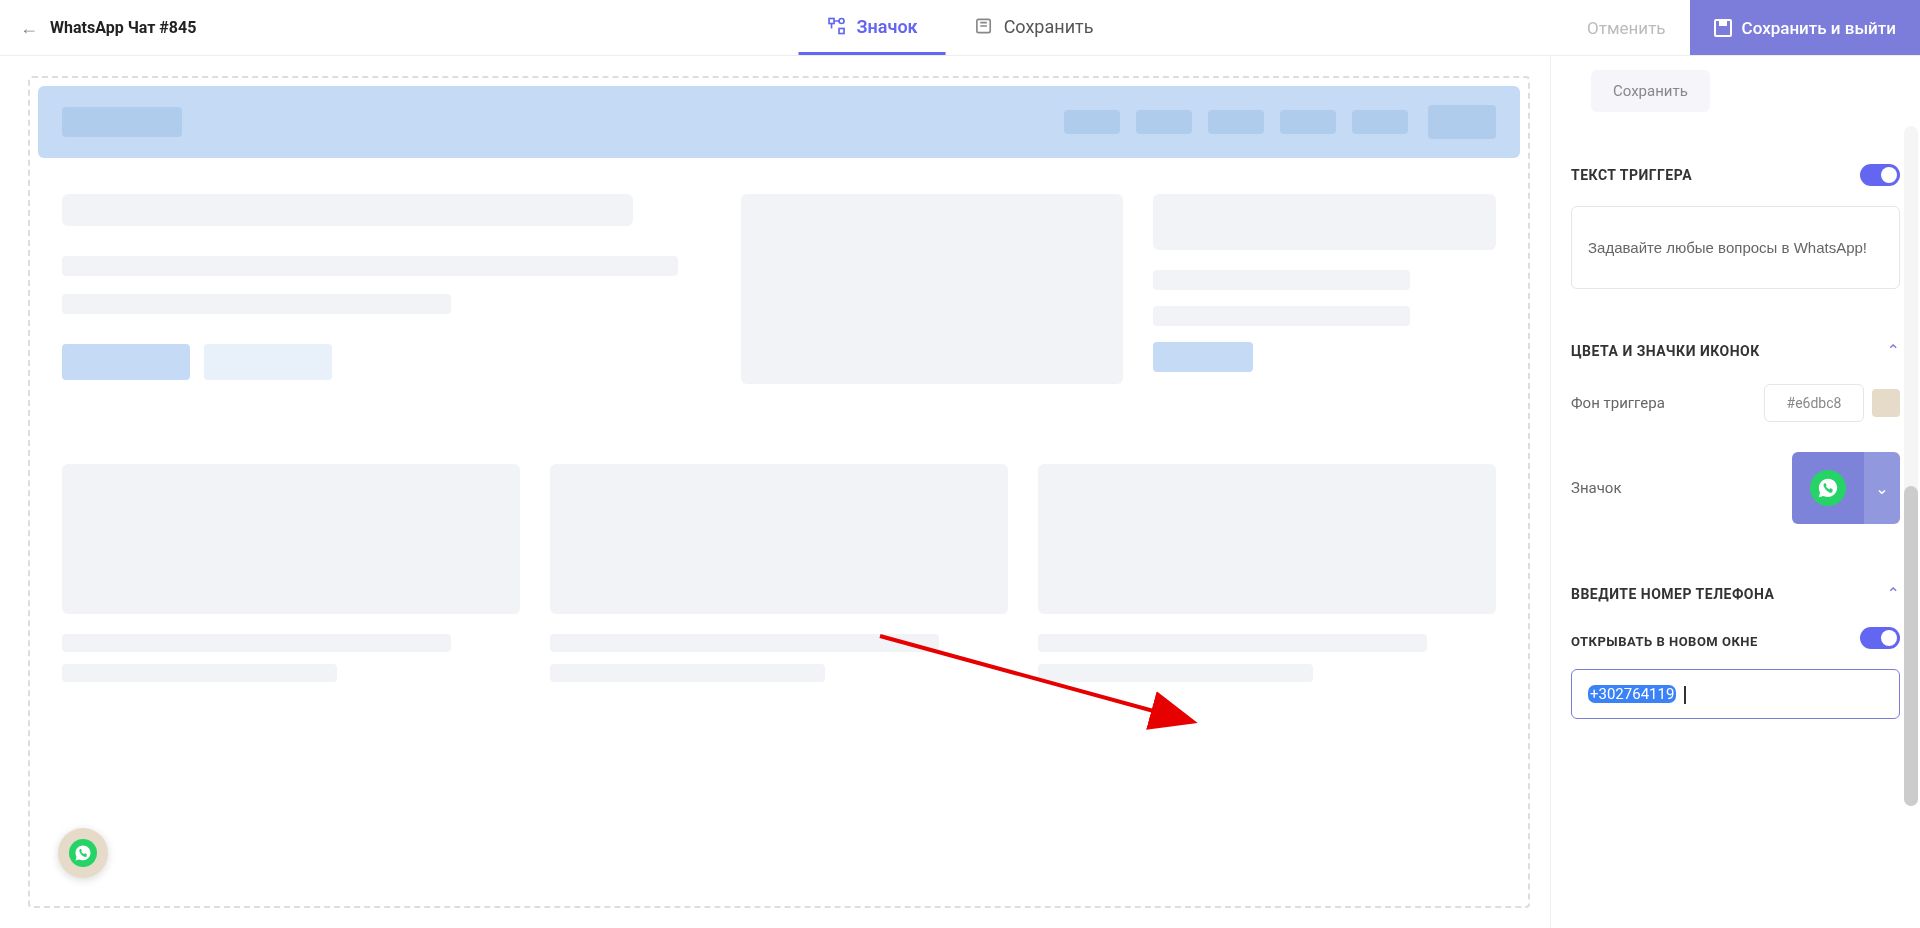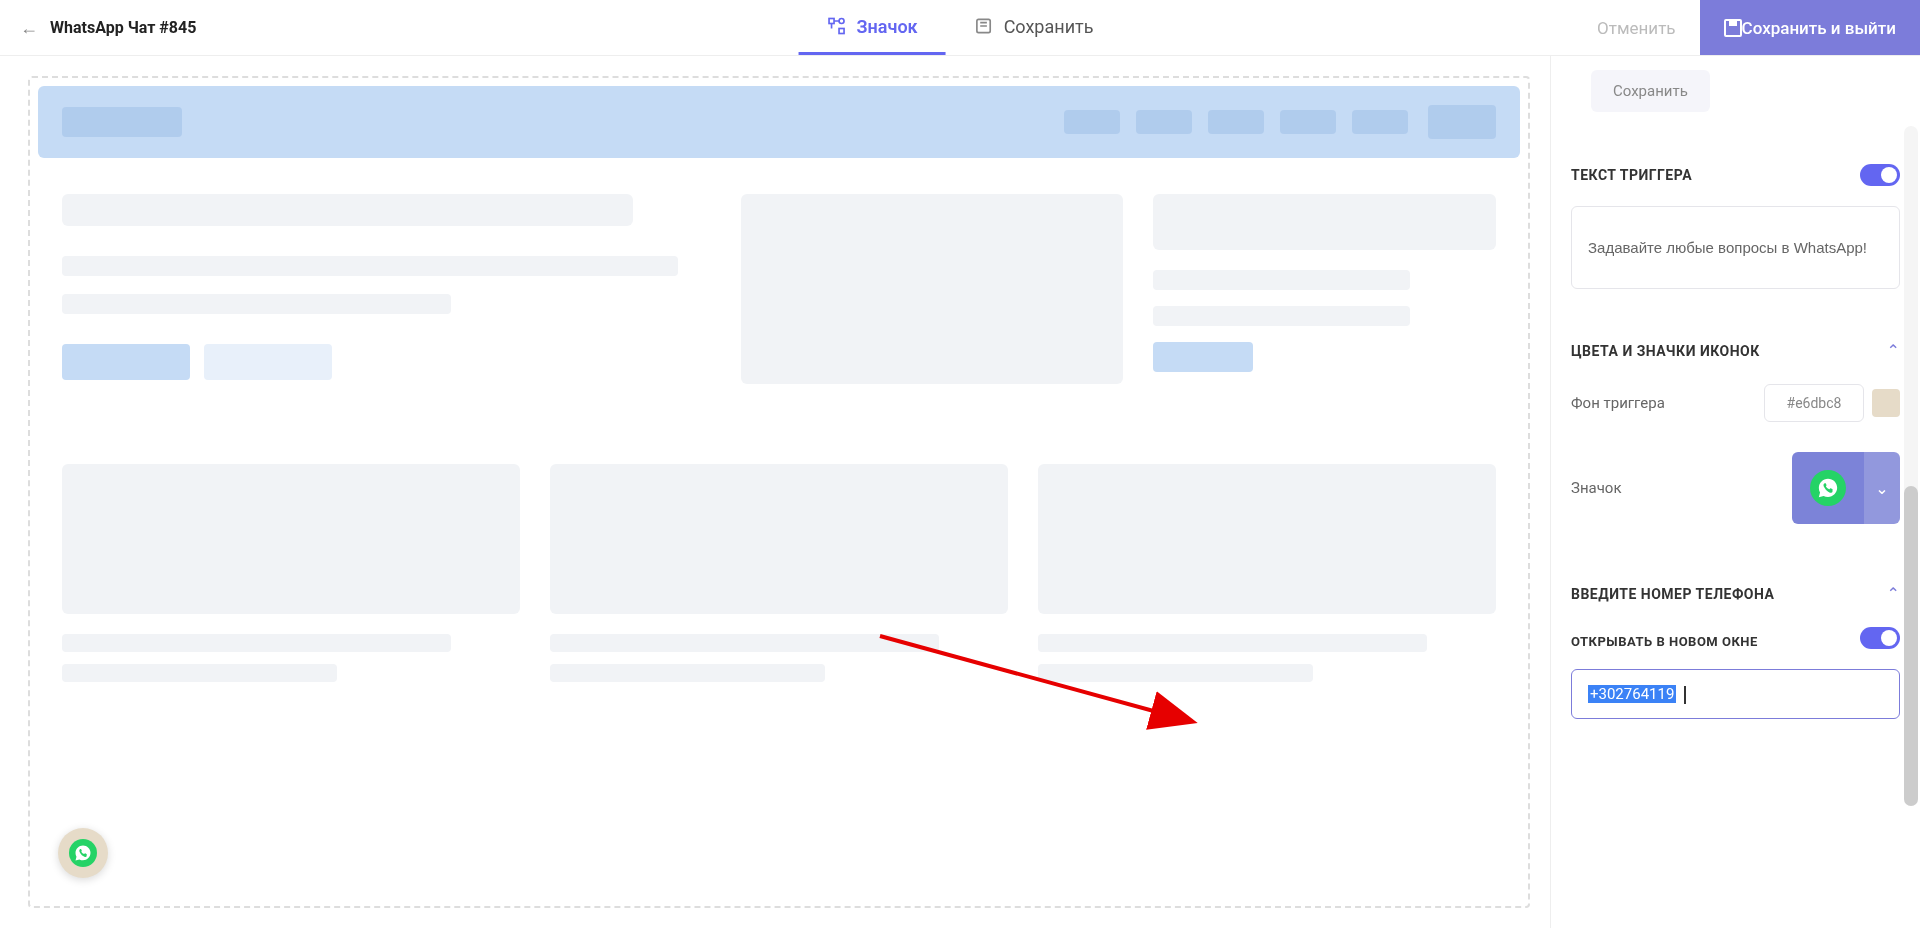--- a/index.html
+++ b/index.html
@@ -39,21 +39,21 @@
     .back-arrow { color: #888; font-size: 18px; cursor:pointer; }
     .page-title { font-weight: 700; font-size: 16px; color: #222; }
     
     .tabs { display: flex; position: absolute; left: 50%; transform: translateX(-50%); height: 100%; }
     .tab { display:flex; align-items:center; gap:10px; padding:0 28px; cursor:pointer; color:#555; font-size:18px; height:100%; border-bottom:3px solid transparent; }
     .tab.active { color:#6366F1; border-bottom-color:#6366F1; font-weight:600; }
     .tab-icon { width:20px; height:20px; display:inline-block; }
     
     .header-actions { margin-left:auto; display:flex; align-items:center; height:100%; }
     .btn-cancel { color:#bbb; font-size:17px; padding:0 24px; cursor:pointer; }
-    .btn-save { background:#7C7CDA; color:#fff; height:100%; padding:0 24px; display:flex; align-items:center; font-size:17px; cursor:pointer; font-weight:500; }
+    .btn-save { background:#7C7CDA; color:#fff; height:100%; padding:0 24px; display:flex; align-items:center; gap:10px; font-size:17px; cursor:pointer; font-weight:500; }
     .save-icon { width:18px; height:18px; border:2px solid #fff; border-radius:2px; position:relative; }
     .save-icon::after { content:''; position:absolute; width:8px; height:5px; background:#fff; top:0; left:3px; }
 
     
     .content { flex:1; display:flex; overflow:hidden; }
     
     
     .canvas { flex:1; padding:20px 20px 20px 28px; overflow:hidden; position:relative; }
     .canvas-inner { border:2px dashed #ddd; border-radius:4px; height:100%; padding:8px; position:relative; }
     
@@ -106,21 +106,21 @@
     .color-swatch { width:28px; height:28px; border-radius:4px; background:#E6DBC8; }
     
     .icon-row { display:flex; align-items:center; justify-content:space-between; margin-top:30px; }
     .icon-selector { display:flex; }
     .icon-preview { width:72px; height:72px; background:#7C83D8; border-radius:6px 0 0 6px; display:flex; align-items:center; justify-content:center; }
     .icon-dropdown { width:36px; height:72px; background:#9298DD; border-radius:0 6px 6px 0; display:flex; align-items:center; justify-content:center; color:#fff; cursor:pointer; }
     .wa-icon-lg { width:36px; height:36px; border-radius:50%; background:#25D366; display:flex; align-items:center; justify-content:center; }
     
     .phone-section { margin-top:60px; }
     .phone-input-wrap { margin-top:20px; border:1px solid #7C7CDA; border-radius:6px; padding:14px 16px; position:relative; }
-    .phone-value { background:#3B82F6; color:#fff; padding:0 2px; font-size:15px; }
+    .phone-value { background:#3B82F6; color:#fff; padding:0 2px; font-size:15px;border-radius:7px; }
     .cursor-caret { display:inline-block; width:2px; height:18px; background:#333; vertical-align:middle; margin-left:8px; }
     
     
     .arrow-annotation { position:absolute; pointer-events:none; z-index:100; }
     
     
     .scrollbar-track { position:absolute; right:2px; top:70px; width:14px; height:680px; background:#f5f5f5; border-radius:7px; }
     .scrollbar-thumb { position:absolute; right:2px; top:430px; width:14px; height:320px; background:#ccc; border-radius:7px; }
     
     .open-new-row { display:flex; align-items:flex-end; justify-content:space-between; margin-top:24px; }

